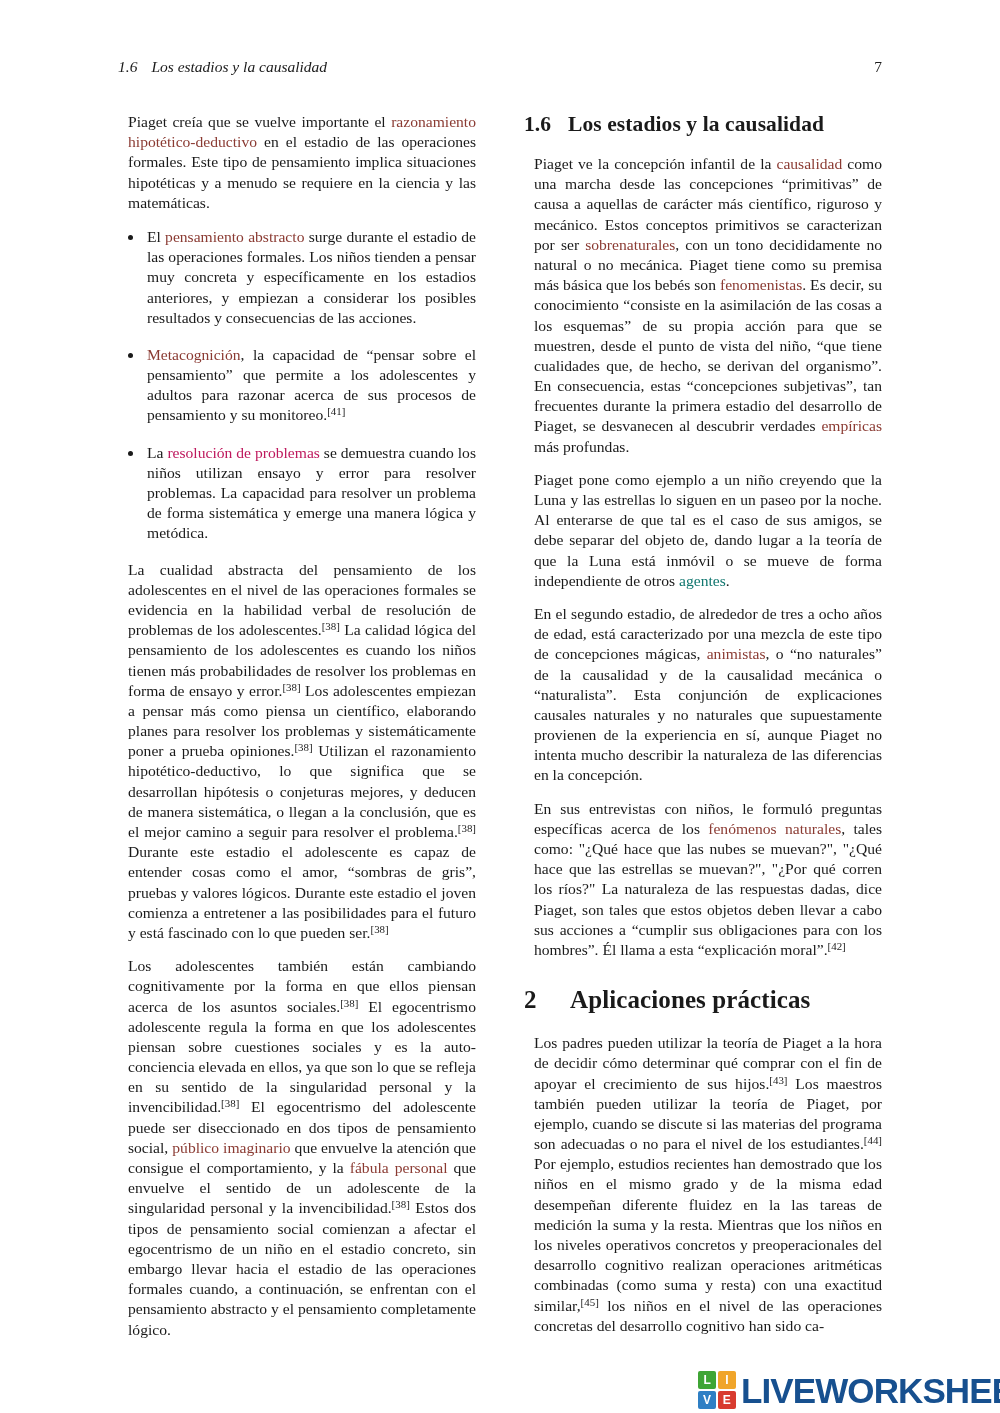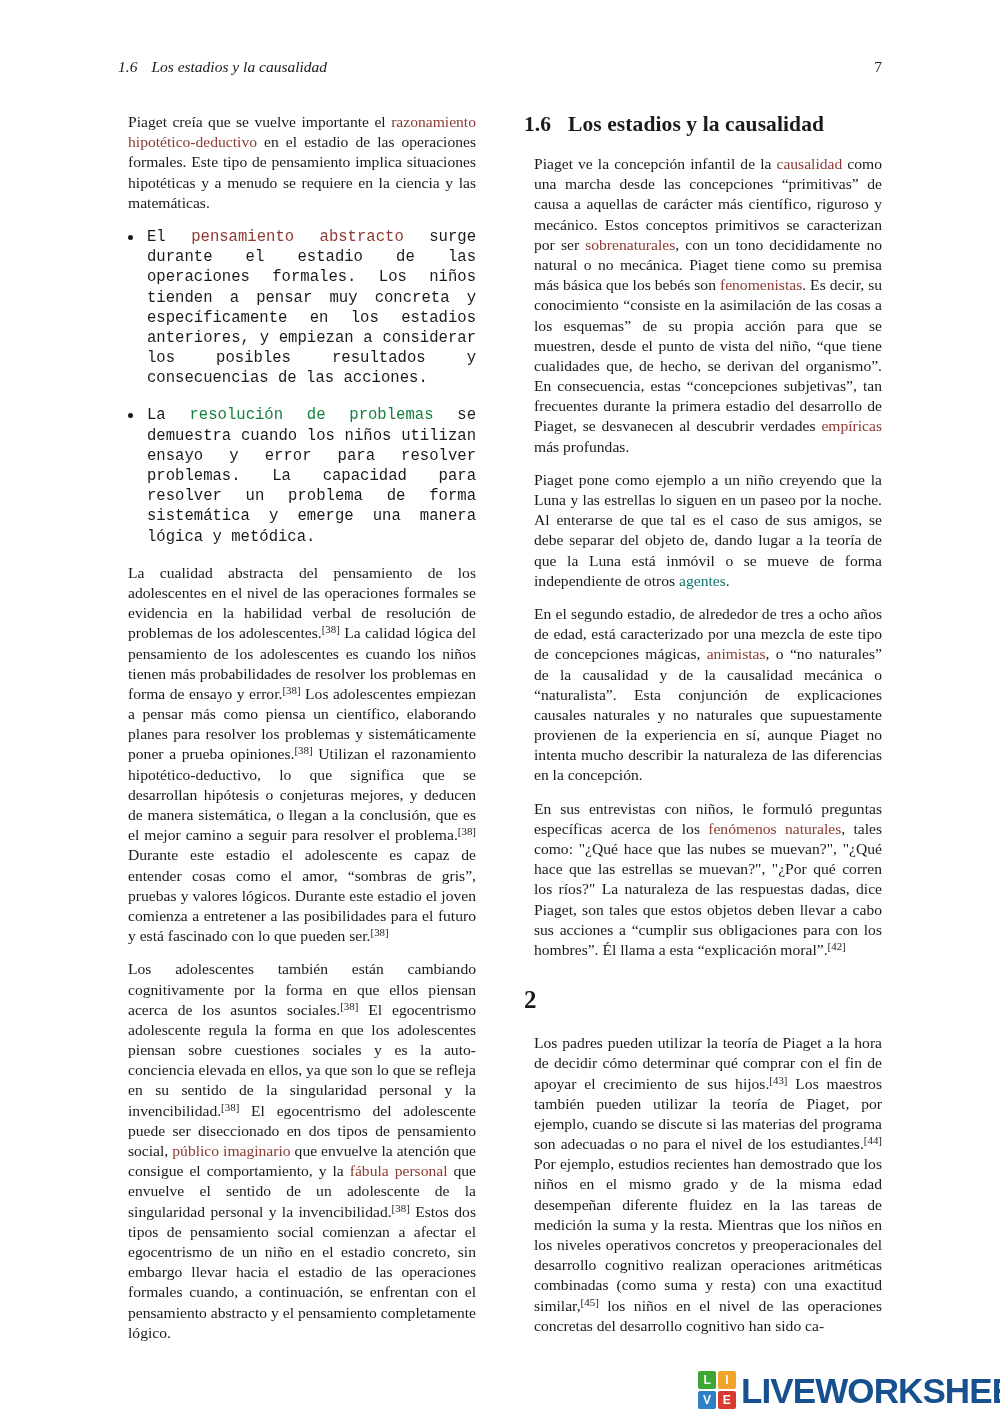--- a/index.html
+++ b/index.html
@@ -82,21 +82,20 @@
     font-size: 0.70em;
     vertical-align: 0.42em;
     line-height: 0;
   }
 
   
   ul.bullets {
     margin: 14px 0 16px 0;
     padding: 0 0 0 0;
     list-style: none;
-    font-family: Liberation Mono, monospace;
   }
   ul.bullets > li {
     position: relative;
     margin: 0 0 17px 0;
     padding-left: 29px;
     font-size: 15.6px;
     line-height: 1.295;
     text-align: justify;
   }
   ul.bullets > li:last-child { margin-bottom: 6px; }
@@ -187,21 +186,24 @@
 
       <p class="para">
         <span>Piaget creía que se vuelve importante el </span><span class="link" style="color: rgb(138, 58, 50);">razonamiento hipotético-deductivo</span><span> en el estadio de las operaciones formales. Este tipo de pensamiento implica situaciones hipotéticas y a menudo se requiere en la ciencia y las matemáticas.</span>
       </p>
 
       <ul class="bullets">
         <li>
           <span>El </span><span class="link" style="color: rgb(138, 58, 50);">pensamiento abstracto</span><span> surge durante el estadio de las operaciones formales. Los niños tienden a pensar muy concreta y específicamente en los estadios anteriores, y empiezan a considerar los posibles resultados y consecuencias de las acciones.</span>
         </li>
         <li>
-          <span>La </span><span class="link" style="color: #15803d;">resolución de problemas</span><span> se demuestra cuando los niños utilizan ensayo y error para resolver problemas. La capacidad para resolver un problema de forma sistemática y emerge una manera lógica y metódica.</span>
+          <span></span><span class="link" style="color: rgb(138, 58, 50);">Metacognición</span><span>, la capacidad de “pensar sobre el pensamiento” que permite a los adolescentes y adultos para razonar acerca de sus procesos de pensamiento y su monitoreo.</span><span class="ref">[41]</span>
+        </li>
+        <li>
+          <span>La </span><span class="link" style="color: #be185d;">resolución de problemas</span><span> se demuestra cuando los niños utilizan ensayo y error para resolver problemas. La capacidad para resolver un problema de forma sistemática y emerge una manera lógica y metódica.</span>
         </li>
       </ul>
 
       <p class="para">
         <span>La cualidad abstracta del pensamiento de los adolescentes en el nivel de las operaciones formales se evidencia en la habilidad verbal de resolución de problemas de los adolescentes.</span><span class="ref">[38]</span><span> La calidad lógica del pensamiento de los adolescentes es cuando los niños tienen más probabilidades de resolver los problemas en forma de ensayo y error.</span><span class="ref">[38]</span><span> Los adolescentes empiezan a pensar más como piensa un científico, elaborando planes para resolver los problemas y sistemáticamente poner a prueba opiniones.</span><span class="ref">[38]</span><span> Utilizan el razonamiento hipotético-deductivo, lo que significa que se desarrollan hipótesis o conjeturas mejores, y deducen de manera sistemática, o llegan a la conclusión, que es el mejor camino a seguir para resolver el problema.</span><span class="ref">[38]</span><span> Durante este estadio el adolescente es capaz de entender cosas como el amor, “sombras de gris”, pruebas y valores lógicos. Durante este estadio el joven comienza a entretener a las posibilidades para el futuro y está fascinado con lo que pueden ser.</span><span class="ref">[38]</span>
       </p>
 
       <p class="para">
         <span>Los adolescentes también están cambiando cognitivamente por la forma en que ellos piensan acerca de los asuntos sociales.</span><span class="ref">[38]</span><span> El egocentrismo adolescente regula la forma en que los adolescentes piensan sobre cuestiones sociales y es la auto-conciencia elevada en ellos, ya que son lo que se refleja en su sentido de la singularidad personal y la invencibilidad.</span><span class="ref">[38]</span><span> El egocentrismo del adolescente puede ser diseccionado en dos tipos de pensamiento social, </span><span class="link" style="color: rgb(138, 58, 50);">público imaginario</span><span> que envuelve la atención que consigue el comportamiento, y la </span><span class="link" style="color: rgb(138, 58, 50);">fábula personal</span><span> que envuelve el sentido de un adolescente de la singularidad personal y la invencibilidad.</span><span class="ref">[38]</span><span> Estos dos tipos de pensamiento social comienzan a afectar el egocentrismo de un niño en el estadio concreto, sin embargo llevar hacia el estadio de las operaciones formales cuando, a continuación, se enfrentan con el pensamiento abstracto y el pensamiento completamente lógico.</span>
       </p>
@@ -226,20 +228,21 @@
       <p class="para">
         <span>En el segundo estadio, de alrededor de tres a ocho años de edad, está caracterizado por una mezcla de este tipo de concepciones mágicas, </span><span class="link" style="color: rgb(138, 58, 50);">animistas</span><span>, o “no naturales” de la causalidad y de la causalidad mecánica o “naturalista”. Esta conjunción de explicaciones causales naturales y no naturales que supuestamente provienen de la experiencia en sí, aunque Piaget no intenta mucho describir la naturaleza de las diferencias en la concepción.</span>
       </p>
 
       <p class="para">
         <span>En sus entrevistas con niños, le formuló preguntas específicas acerca de los </span><span class="link" style="color: rgb(138, 58, 50);">fenómenos naturales</span><span>, tales como: "¿Qué hace que las nubes se muevan?", "¿Qué hace que las estrellas se muevan?", "¿Por qué corren los ríos?" La naturaleza de las respuestas dadas, dice Piaget, son tales que estos objetos deben llevar a cabo sus acciones a “cumplir sus obligaciones para con los hombres”. Él llama a esta “explicación moral”.</span><span class="ref">[42]</span>
       </p>
 
       <h2 class="sec-head big">
         <span class="sec-num">2</span>
+        <span>Aplicaciones prácticas</span>
       </h2>
 
       <p class="para">
         <span>Los padres pueden utilizar la teoría de Piaget a la hora de decidir cómo determinar qué comprar con el fin de apoyar el crecimiento de sus hijos.</span><span class="ref">[43]</span><span> Los maestros también pueden utilizar la teoría de Piaget, por ejemplo, cuando se discute si las materias del programa son adecuadas o no para el nivel de los estudiantes.</span><span class="ref">[44]</span><span> Por ejemplo, estudios recientes han demostrado que los niños en el mismo grado y de la misma edad desempeñan diferente fluidez en la las tareas de medición la suma y la resta. Mientras que los niños en los niveles operativos concretos y preoperacionales del desarrollo cognitivo realizan operaciones aritméticas combinadas (como suma y resta) con una exactitud similar,</span><span class="ref">[45]</span><span> los niños en el nivel de las operaciones concretas del desarrollo cognitivo han sido ca-</span>
       </p>
 
     </div>
   </div>
 
   <div class="lws">

